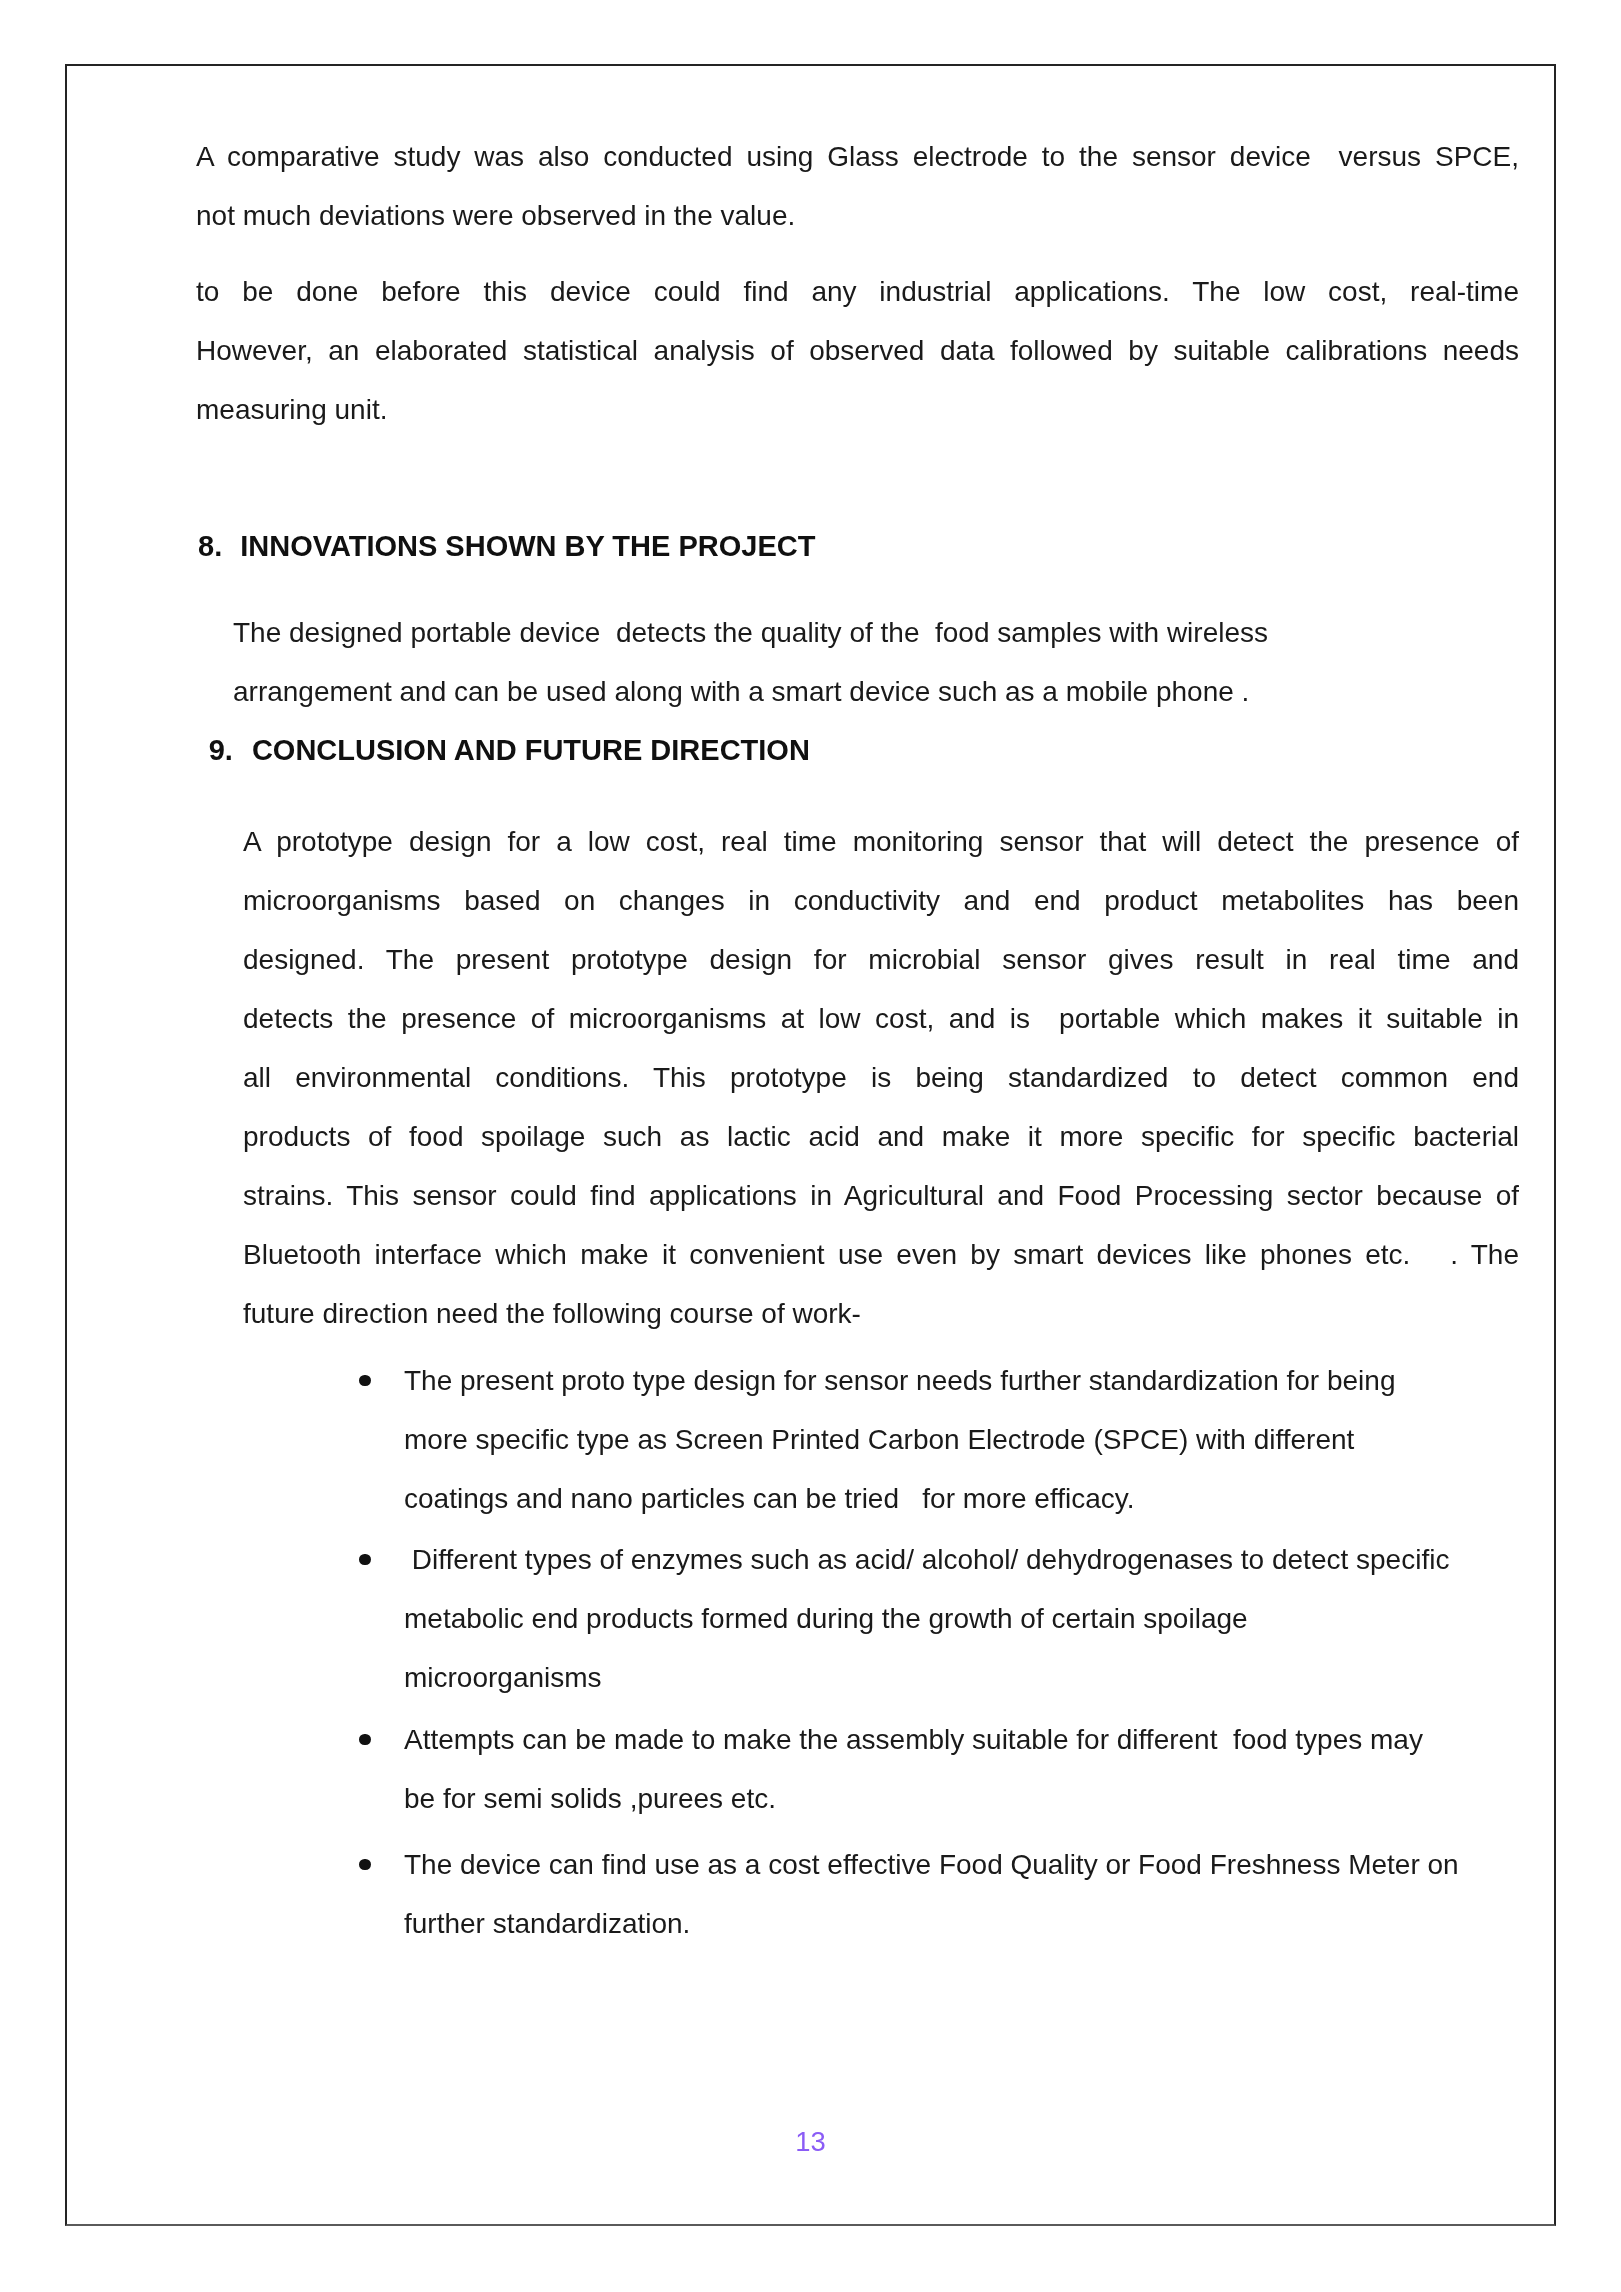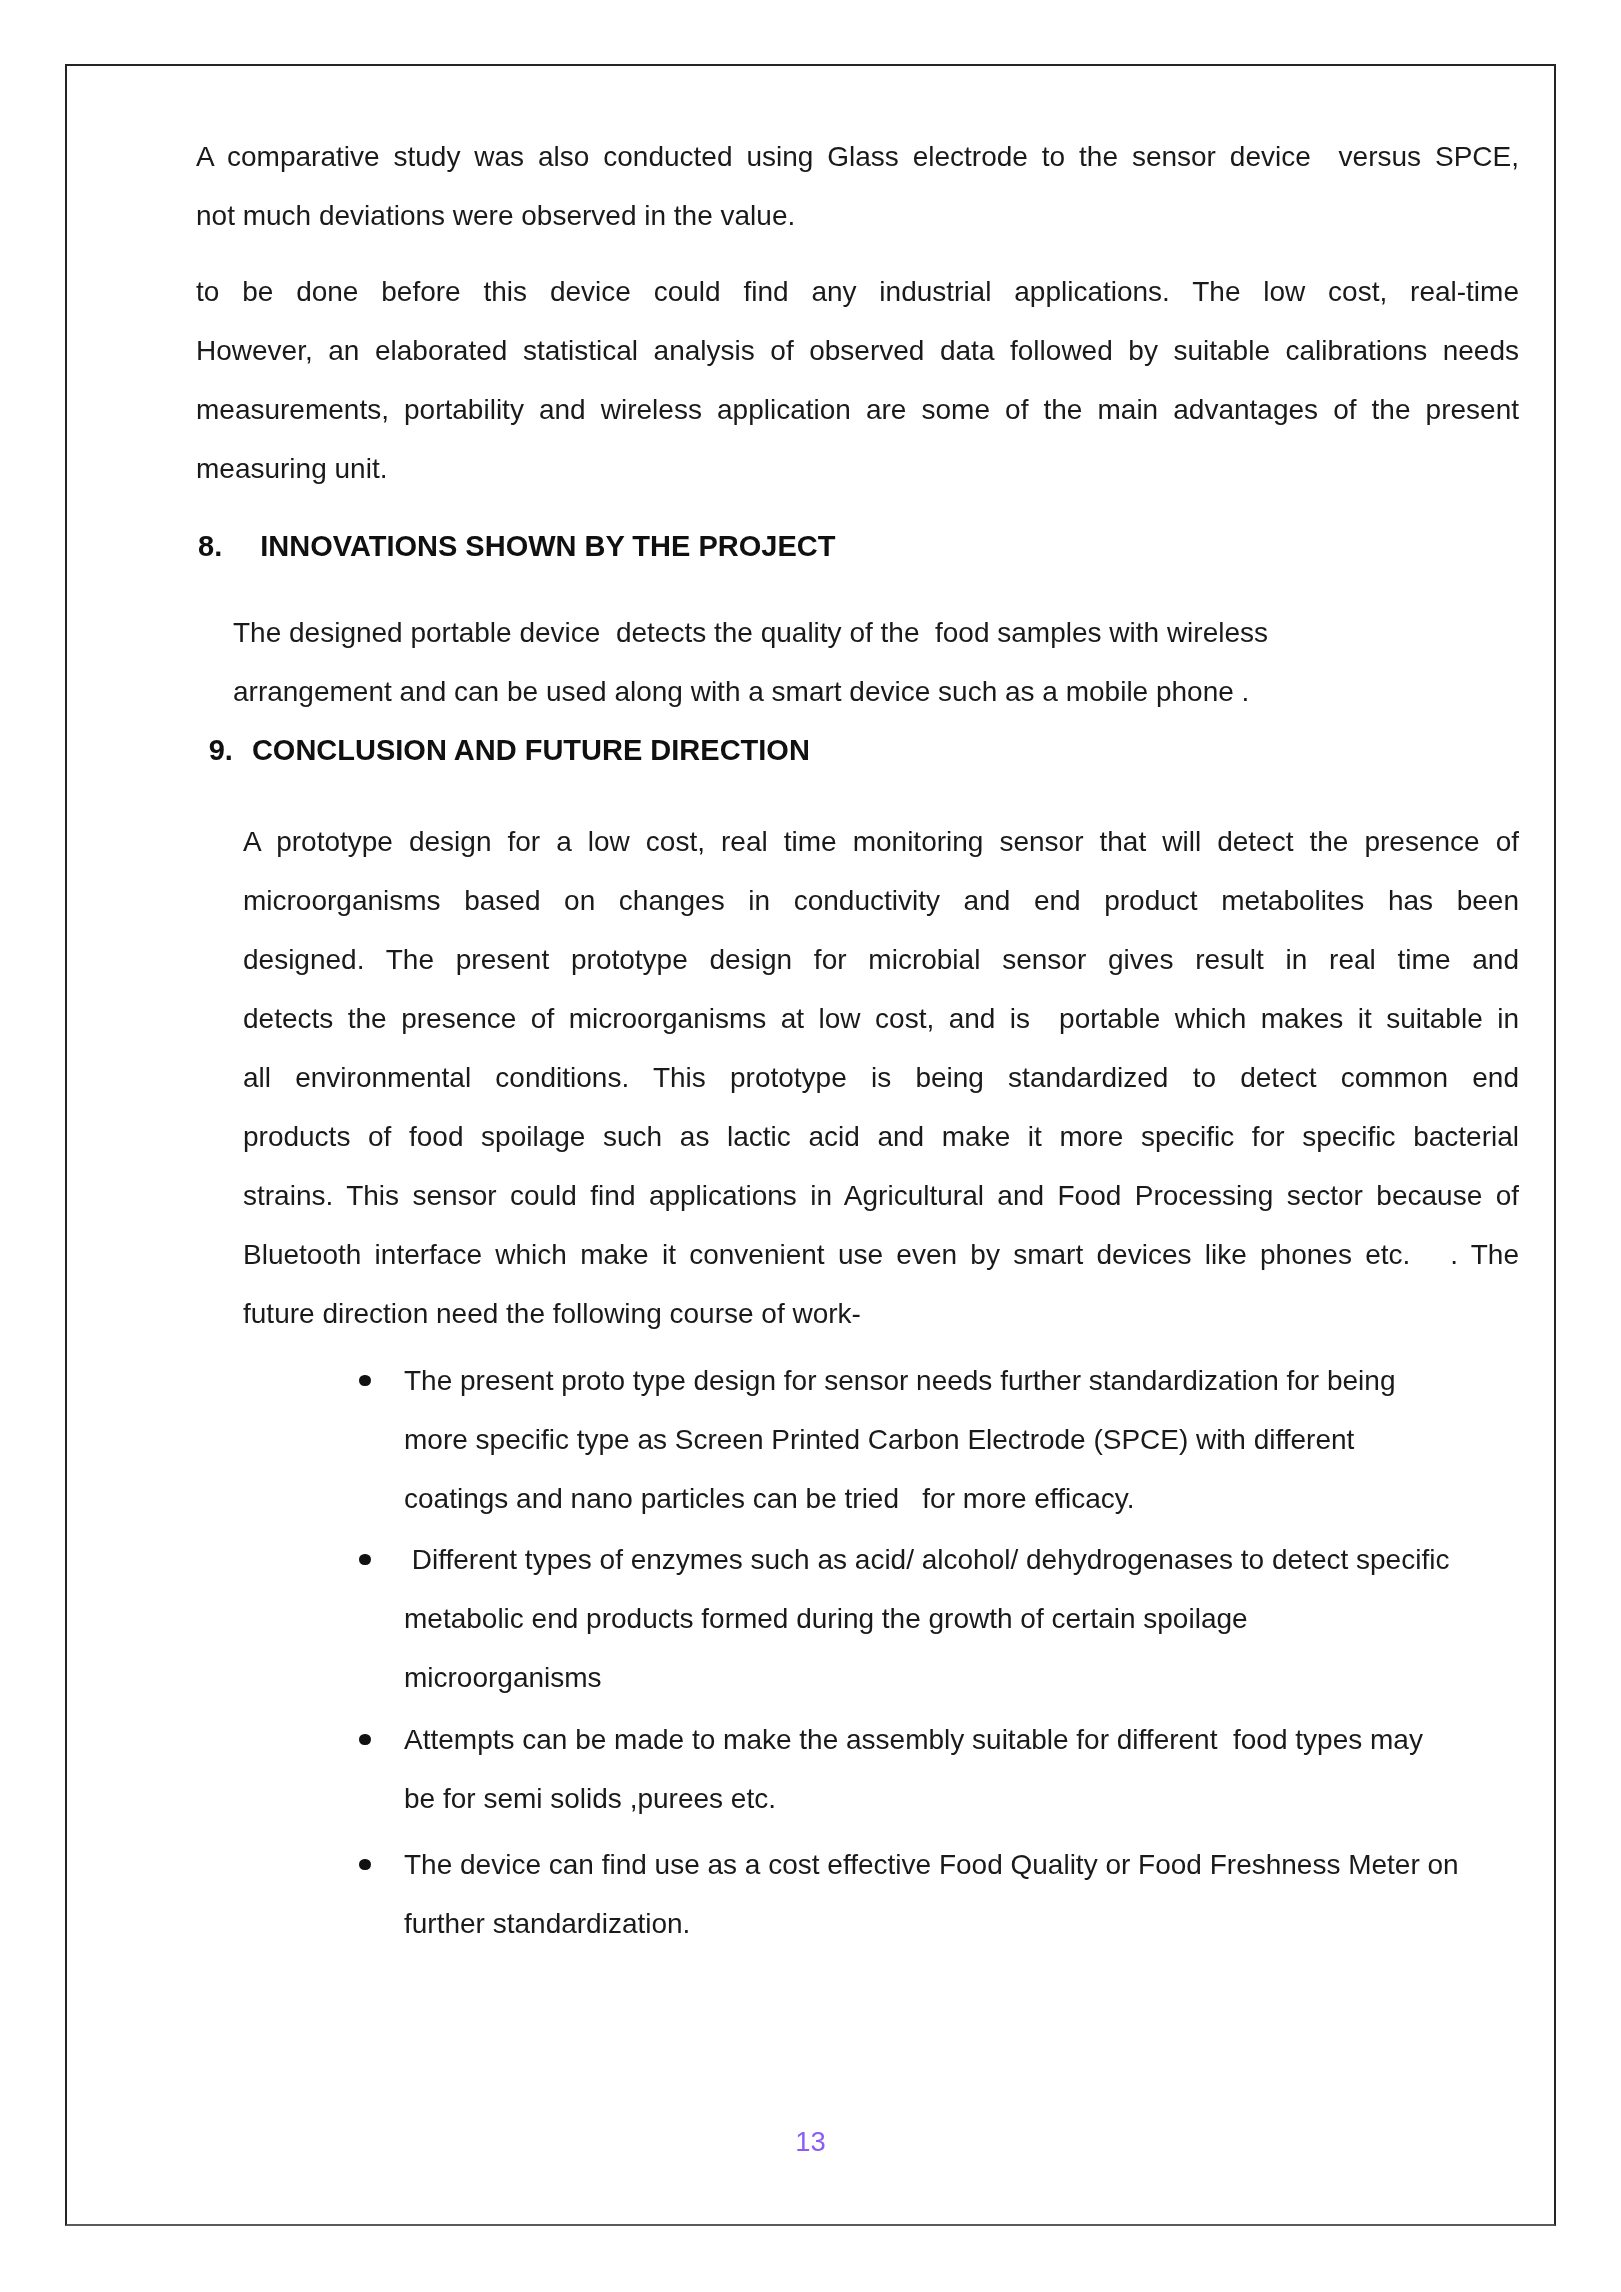--- a/index.html
+++ b/index.html
@@ -91,25 +91,24 @@
 <div class="page-border"></div>
 
 <div class="content" id="content-root">
     <div class="block" style="top: 127px; left: 0px; width: 1323px;">
       <div class="line fill">A comparative study was also conducted using Glass electrode to the sensor device&nbsp; versus SPCE,</div>
       <div class="line">not much deviations were observed in the value.</div>
     </div>
     <div class="block" style="top: 262px; left: 0px; width: 1323px;">
       <div class="line fill">to be done before this device could find any industrial applications. The low cost, real-time</div>
       <div class="line fill">However, an elaborated statistical analysis of observed data followed by suitable calibrations needs</div>
-      <div class="line fill">measurements, portability and wireless application are some of the main advantages of the present</div>
       <div class="line">measuring unit.</div>
     </div>
     <div class="block" style="top: 517px; left: 2px;">
-      <div class="heading-line"><span class="heading-text">8.</span><span class="heading-text" style="margin-left: 38px;">INNOVATIONS SHOWN BY THE PROJECT</span></div>
+      <div class="heading-line"><span class="heading-text">8.</span><span class="heading-text" style="margin-left: 18px;">INNOVATIONS SHOWN BY THE PROJECT</span></div>
     </div>
     <div class="block" style="top: 603px; left: 37px; width: 1286px;">
       <div class="line">The designed portable device&nbsp; detects the quality of the&nbsp; food samples with wireless</div>
       <div class="line">arrangement and can be used along with a smart device such as a mobile phone .</div>
     </div>
     <div class="block" style="top: 721px; left: 12.7px;">
       <div class="heading-line"><span class="heading-text">9.</span><span class="heading-text" style="margin-left: 19px; text-align: right;">CONCLUSION AND FUTURE DIRECTION</span></div>
     </div>
     <div class="block" style="top: 812px; left: 47px; width: 1276px;">
       <div class="line fill">A prototype design for a low cost, real time monitoring sensor that will detect the presence of</div>

